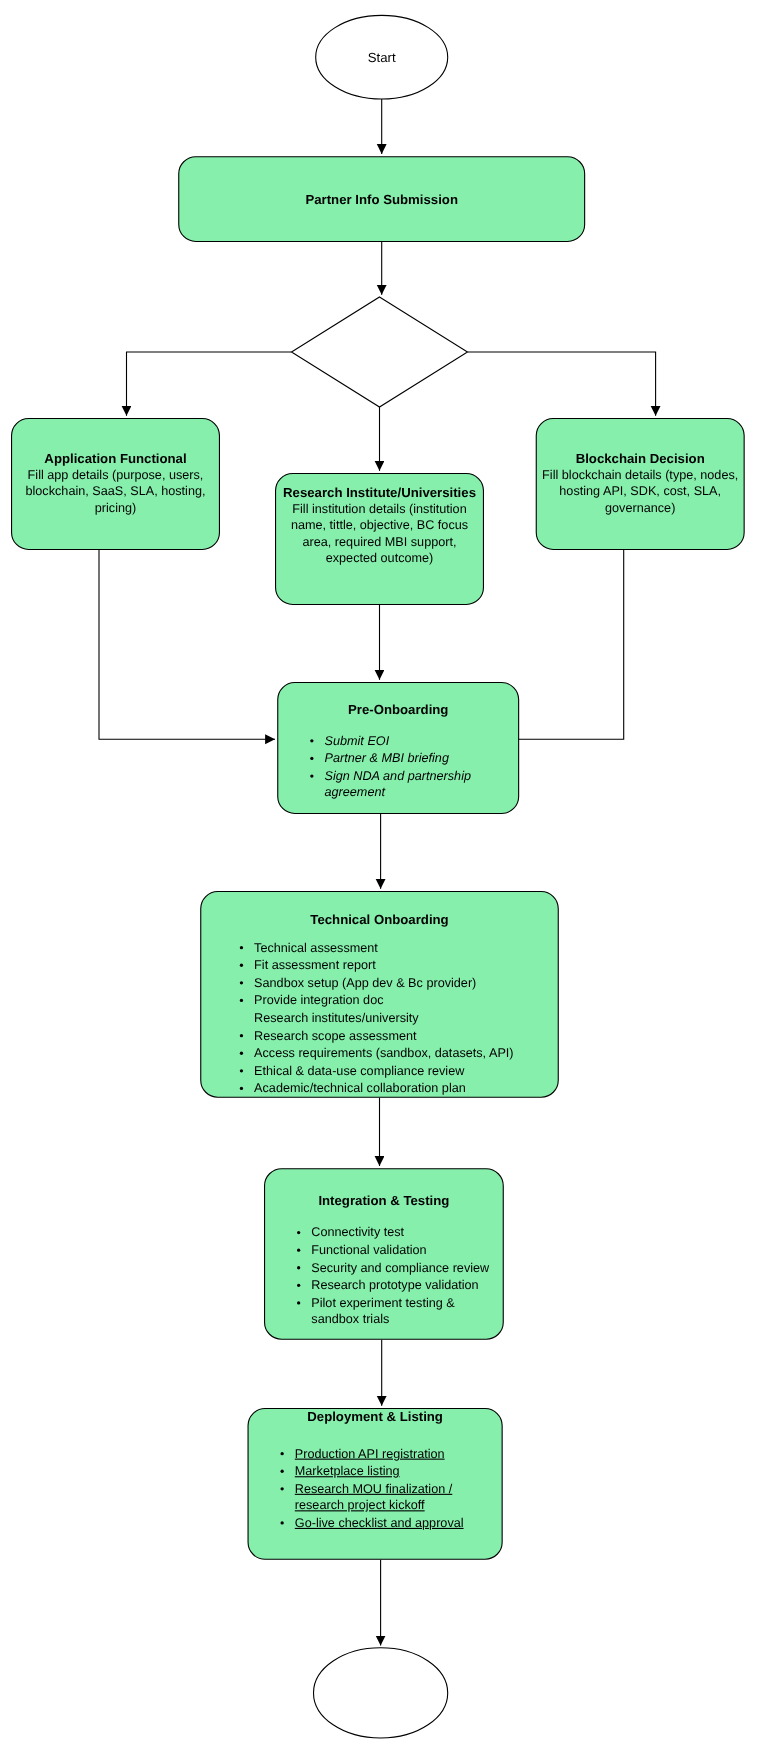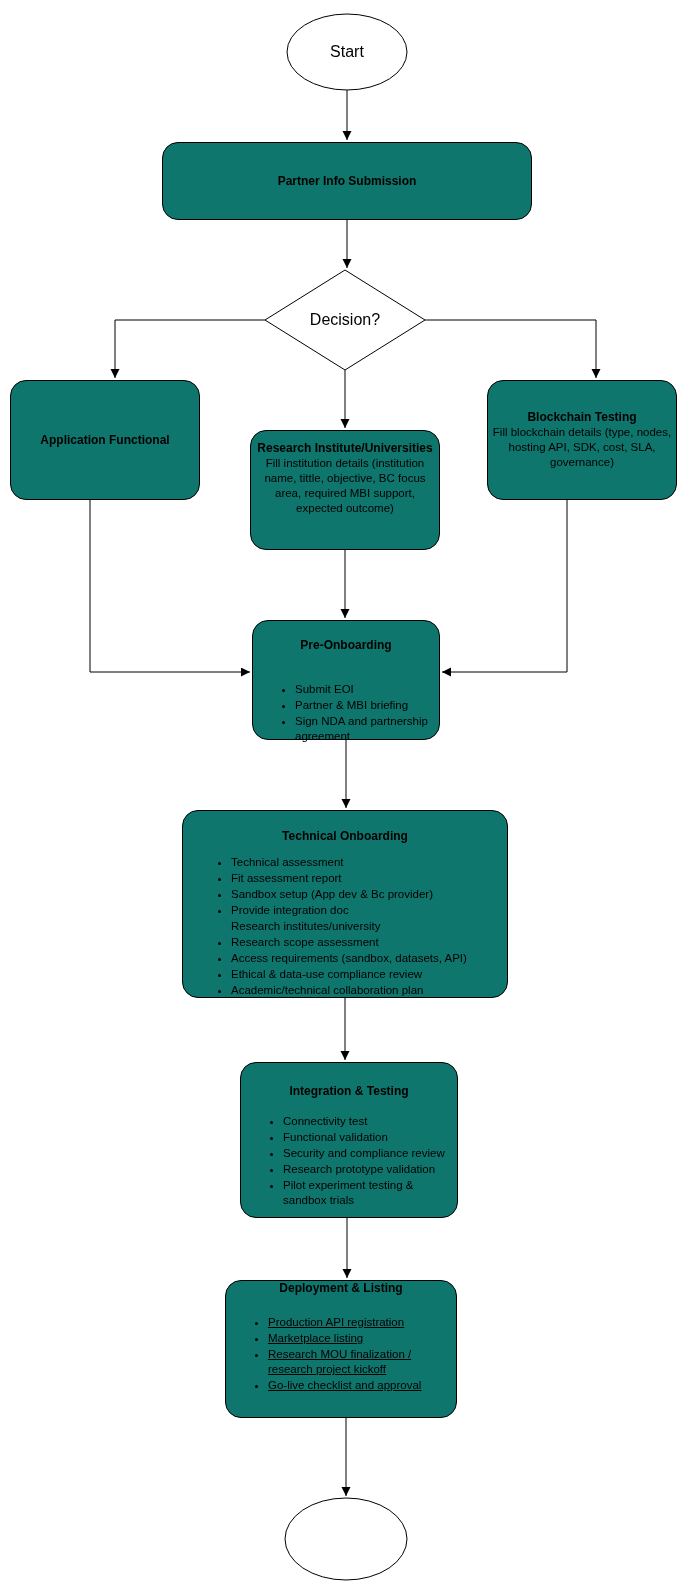--- a/index.html
+++ b/index.html
@@ -11,32 +11,32 @@
     font-family: "Liberation Sans", "DejaVu Sans", sans-serif;
     color: #000000;
     overflow: hidden;
   }
   svg.wires { position: absolute; left: 0; top: 0; width: 691px; height: 1591px; }
   svg.wires * { vector-effect: non-scaling-stroke; }
 
   .node {
     position: absolute;
     box-sizing: border-box;
-    background: #0f766e;
+    background: #86efac;
     border: 1px solid #000000;
     border-radius: 16px;
     display: flex;
     flex-direction: column;
   }
   .shape-label {
     position: absolute;
     display: flex;
     align-items: center;
     justify-content: center;
-    font-size: 16px;
+    font-size: 12px;
   }
   .title {
     font-weight: bold;
     font-size: 12px;
     text-align: center;
     line-height: 15px;
     white-space: nowrap;
   }
   .body {
     font-size: 11.5px;
@@ -88,39 +88,39 @@
     <polygon points="345,270 425,320 345,370 265,320" fill="#ffffff" stroke="#000000" stroke-width="1"></polygon>
     <ellipse cx="346" cy="1539" rx="61" ry="41" fill="#ffffff" stroke="#000000" stroke-width="1"></ellipse>
   </svg>
 
   <div class="shape-label" style="left:287px; top:14px; width:120px; height:76px;">Start</div>
 
   <div class="node vcenter" style="left:162px; top:142px; width:370px; height:78px;">
     <div class="title">Partner Info Submission</div>
   </div>
 
-  <div class="shape-label" style="left:265px; top:270px; width:160px; height:100px;">Decision?</div>
 
   <div class="node vcenter" style="left:10px; top:380px; width:190px; height:120px;">
     <div class="title">Application Functional</div>
+    <div class="body">Fill app details (purpose, users, blockchain, SaaS, SLA, hosting, pricing)</div>
   </div>
 
   <div class="node" style="left:250px; top:430px; width:190px; height:120px; padding-top:10px;">
     <div class="title">Research Institute/Universities</div>
     <div class="body" style="padding:0 4px;">Fill institution details (institution name, tittle, objective, BC focus area, required MBI support, expected outcome)</div>
   </div>
 
   <div class="node vcenter" style="left:487px; top:380px; width:190px; height:120px;">
-    <div class="title">Blockchain Testing</div>
+    <div class="title">Blockchain Decision</div>
     <div class="body" style="padding:0 2px;">Fill blockchain details (type, nodes, hosting API, SDK, cost, SLA, governance)</div>
   </div>
 
-  <div class="node" style="left:252px; top:620px; width:188px; height:120px; padding-top:17px;">
+  <div class="node" style="left:252px; top:620px; width:220px; height:120px; padding-top:17px;">
     <div class="title">Pre-Onboarding</div>
-    <ul class="items" style="margin-top:28px;">
+    <ul class="items" style="margin-top:13px;font-style:italic;">
         <li>Submit EOI</li>
         <li>Partner &amp; MBI briefing</li>
         <li class="wrap">Sign NDA and partnership agreement</li>
       </ul>
   </div>
 
   <div class="node" style="left:182px; top:810px; width:326px; height:188px; padding-top:18px;">
     <div class="title">Technical Onboarding</div>
     <ul class="items" style="margin-top:10px; padding-left:48px;">
         <li>Technical assessment</li>

